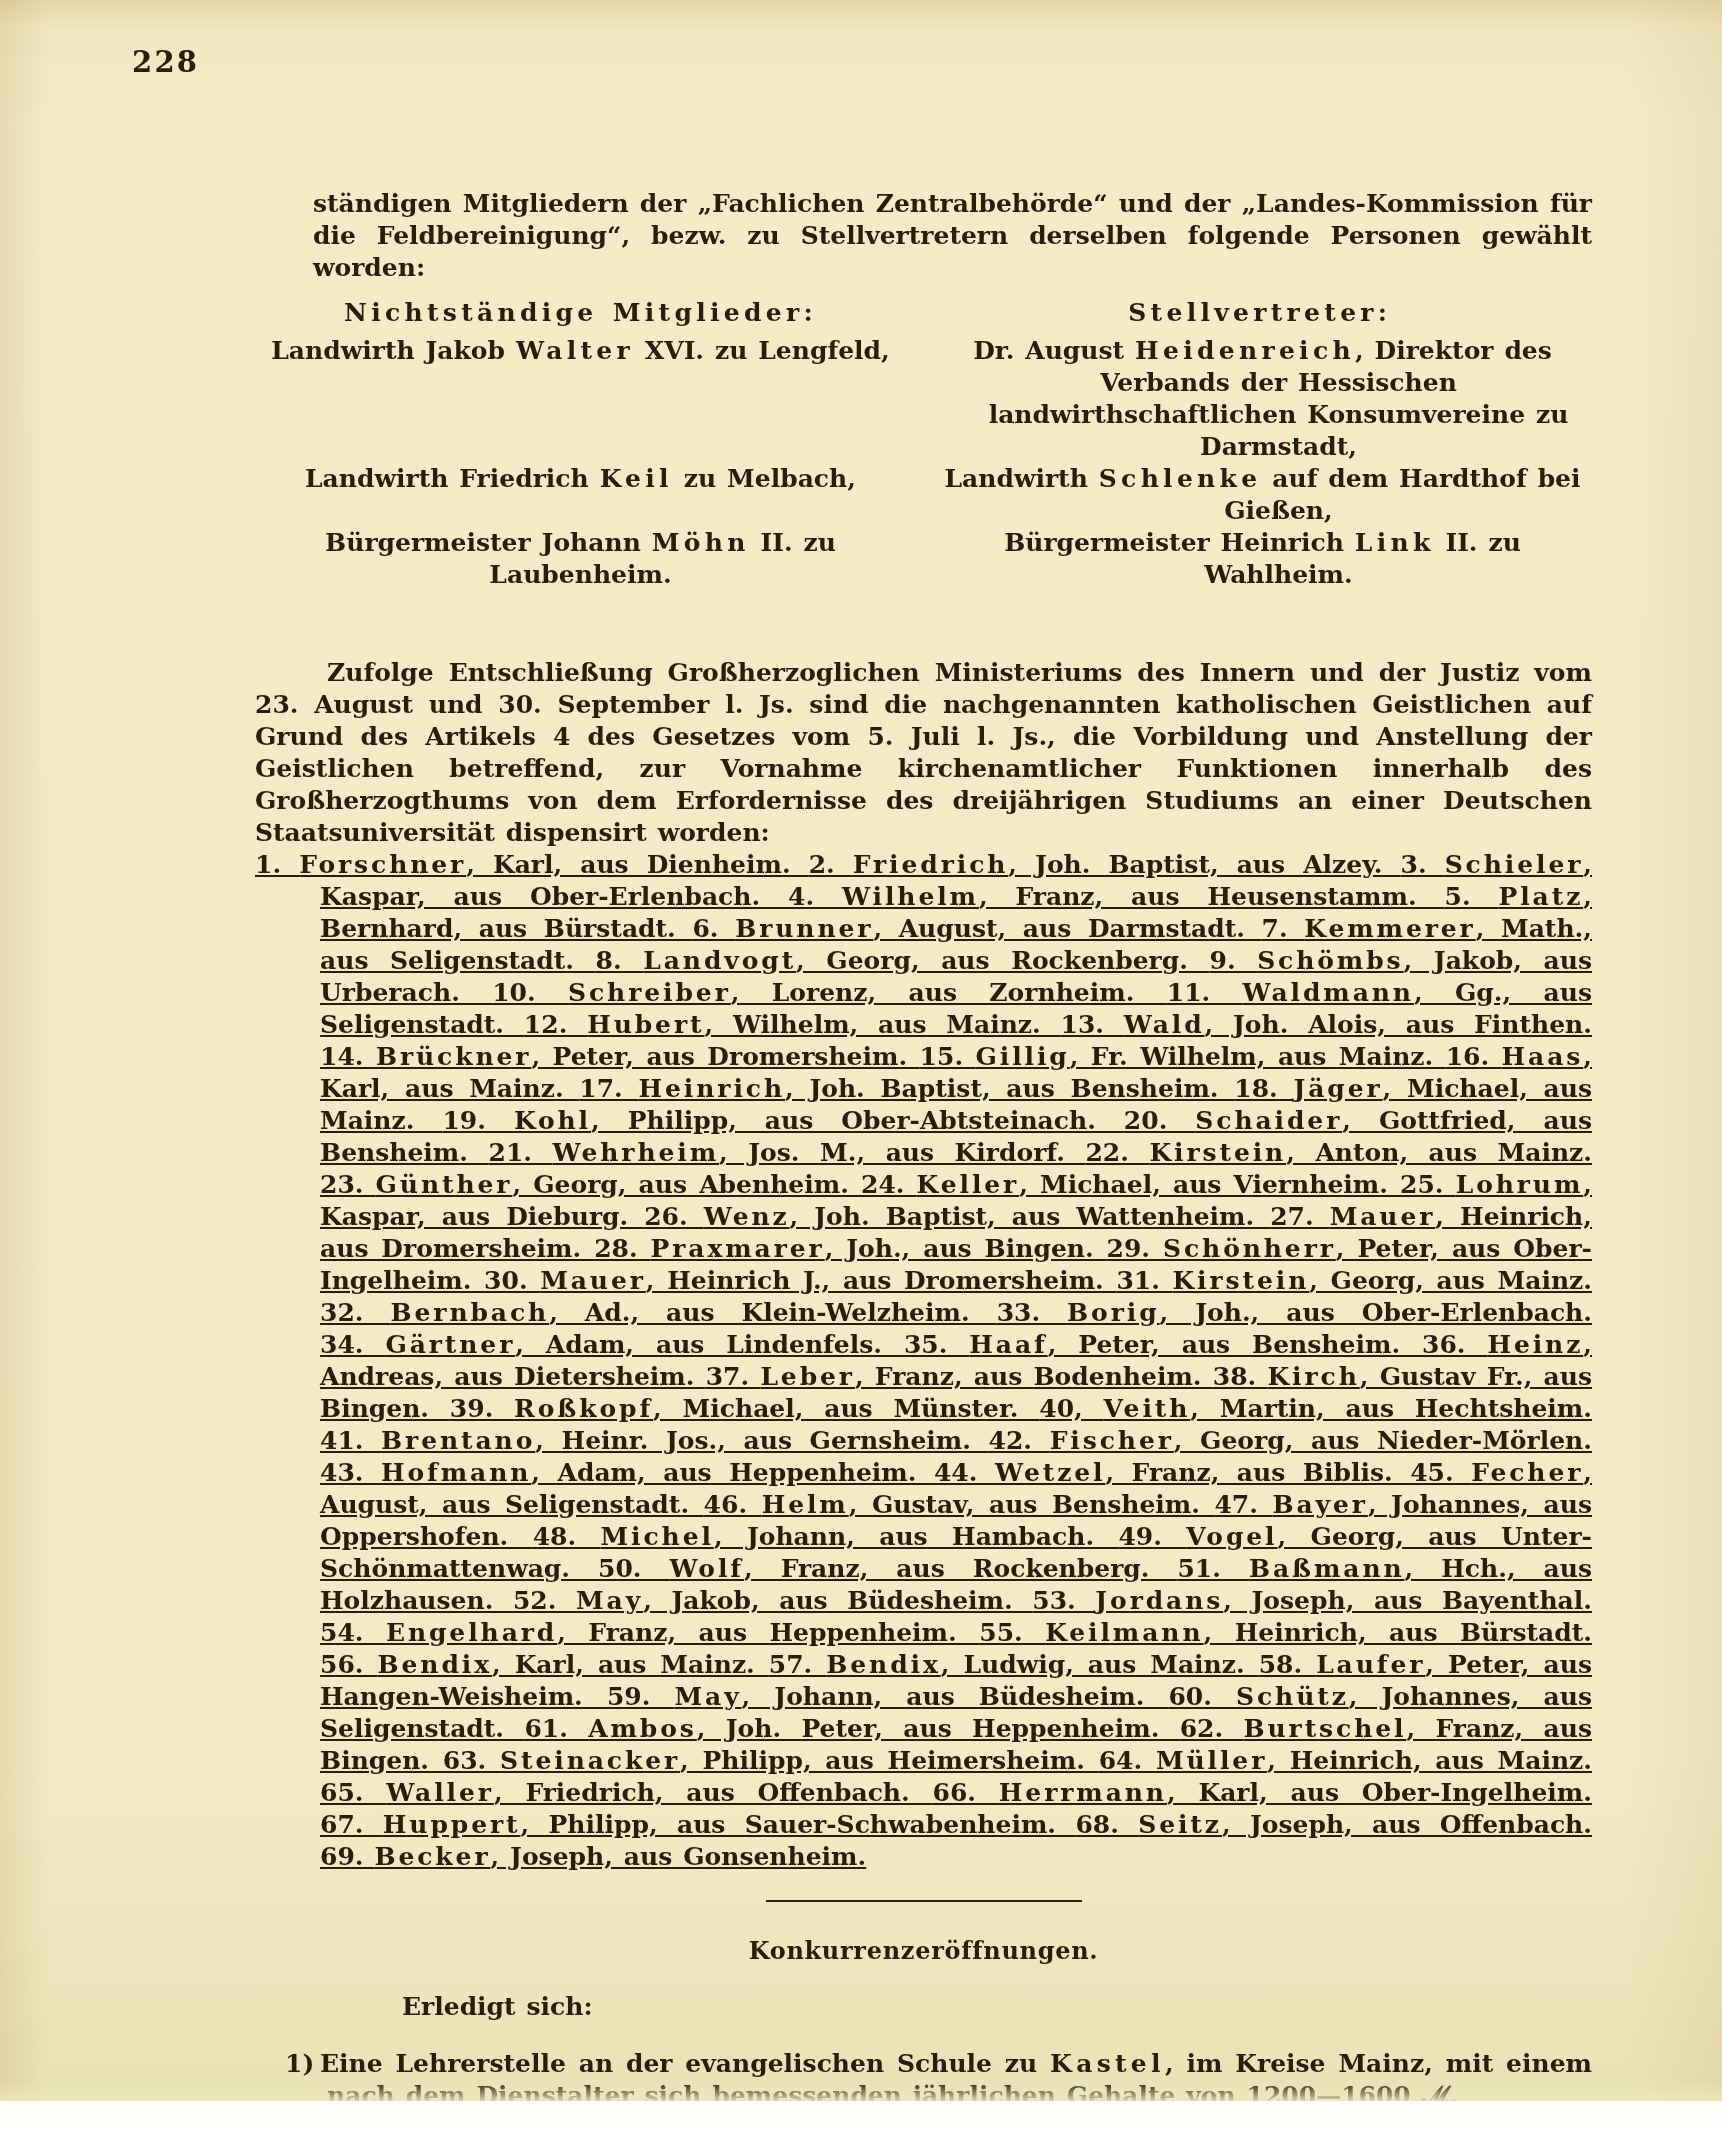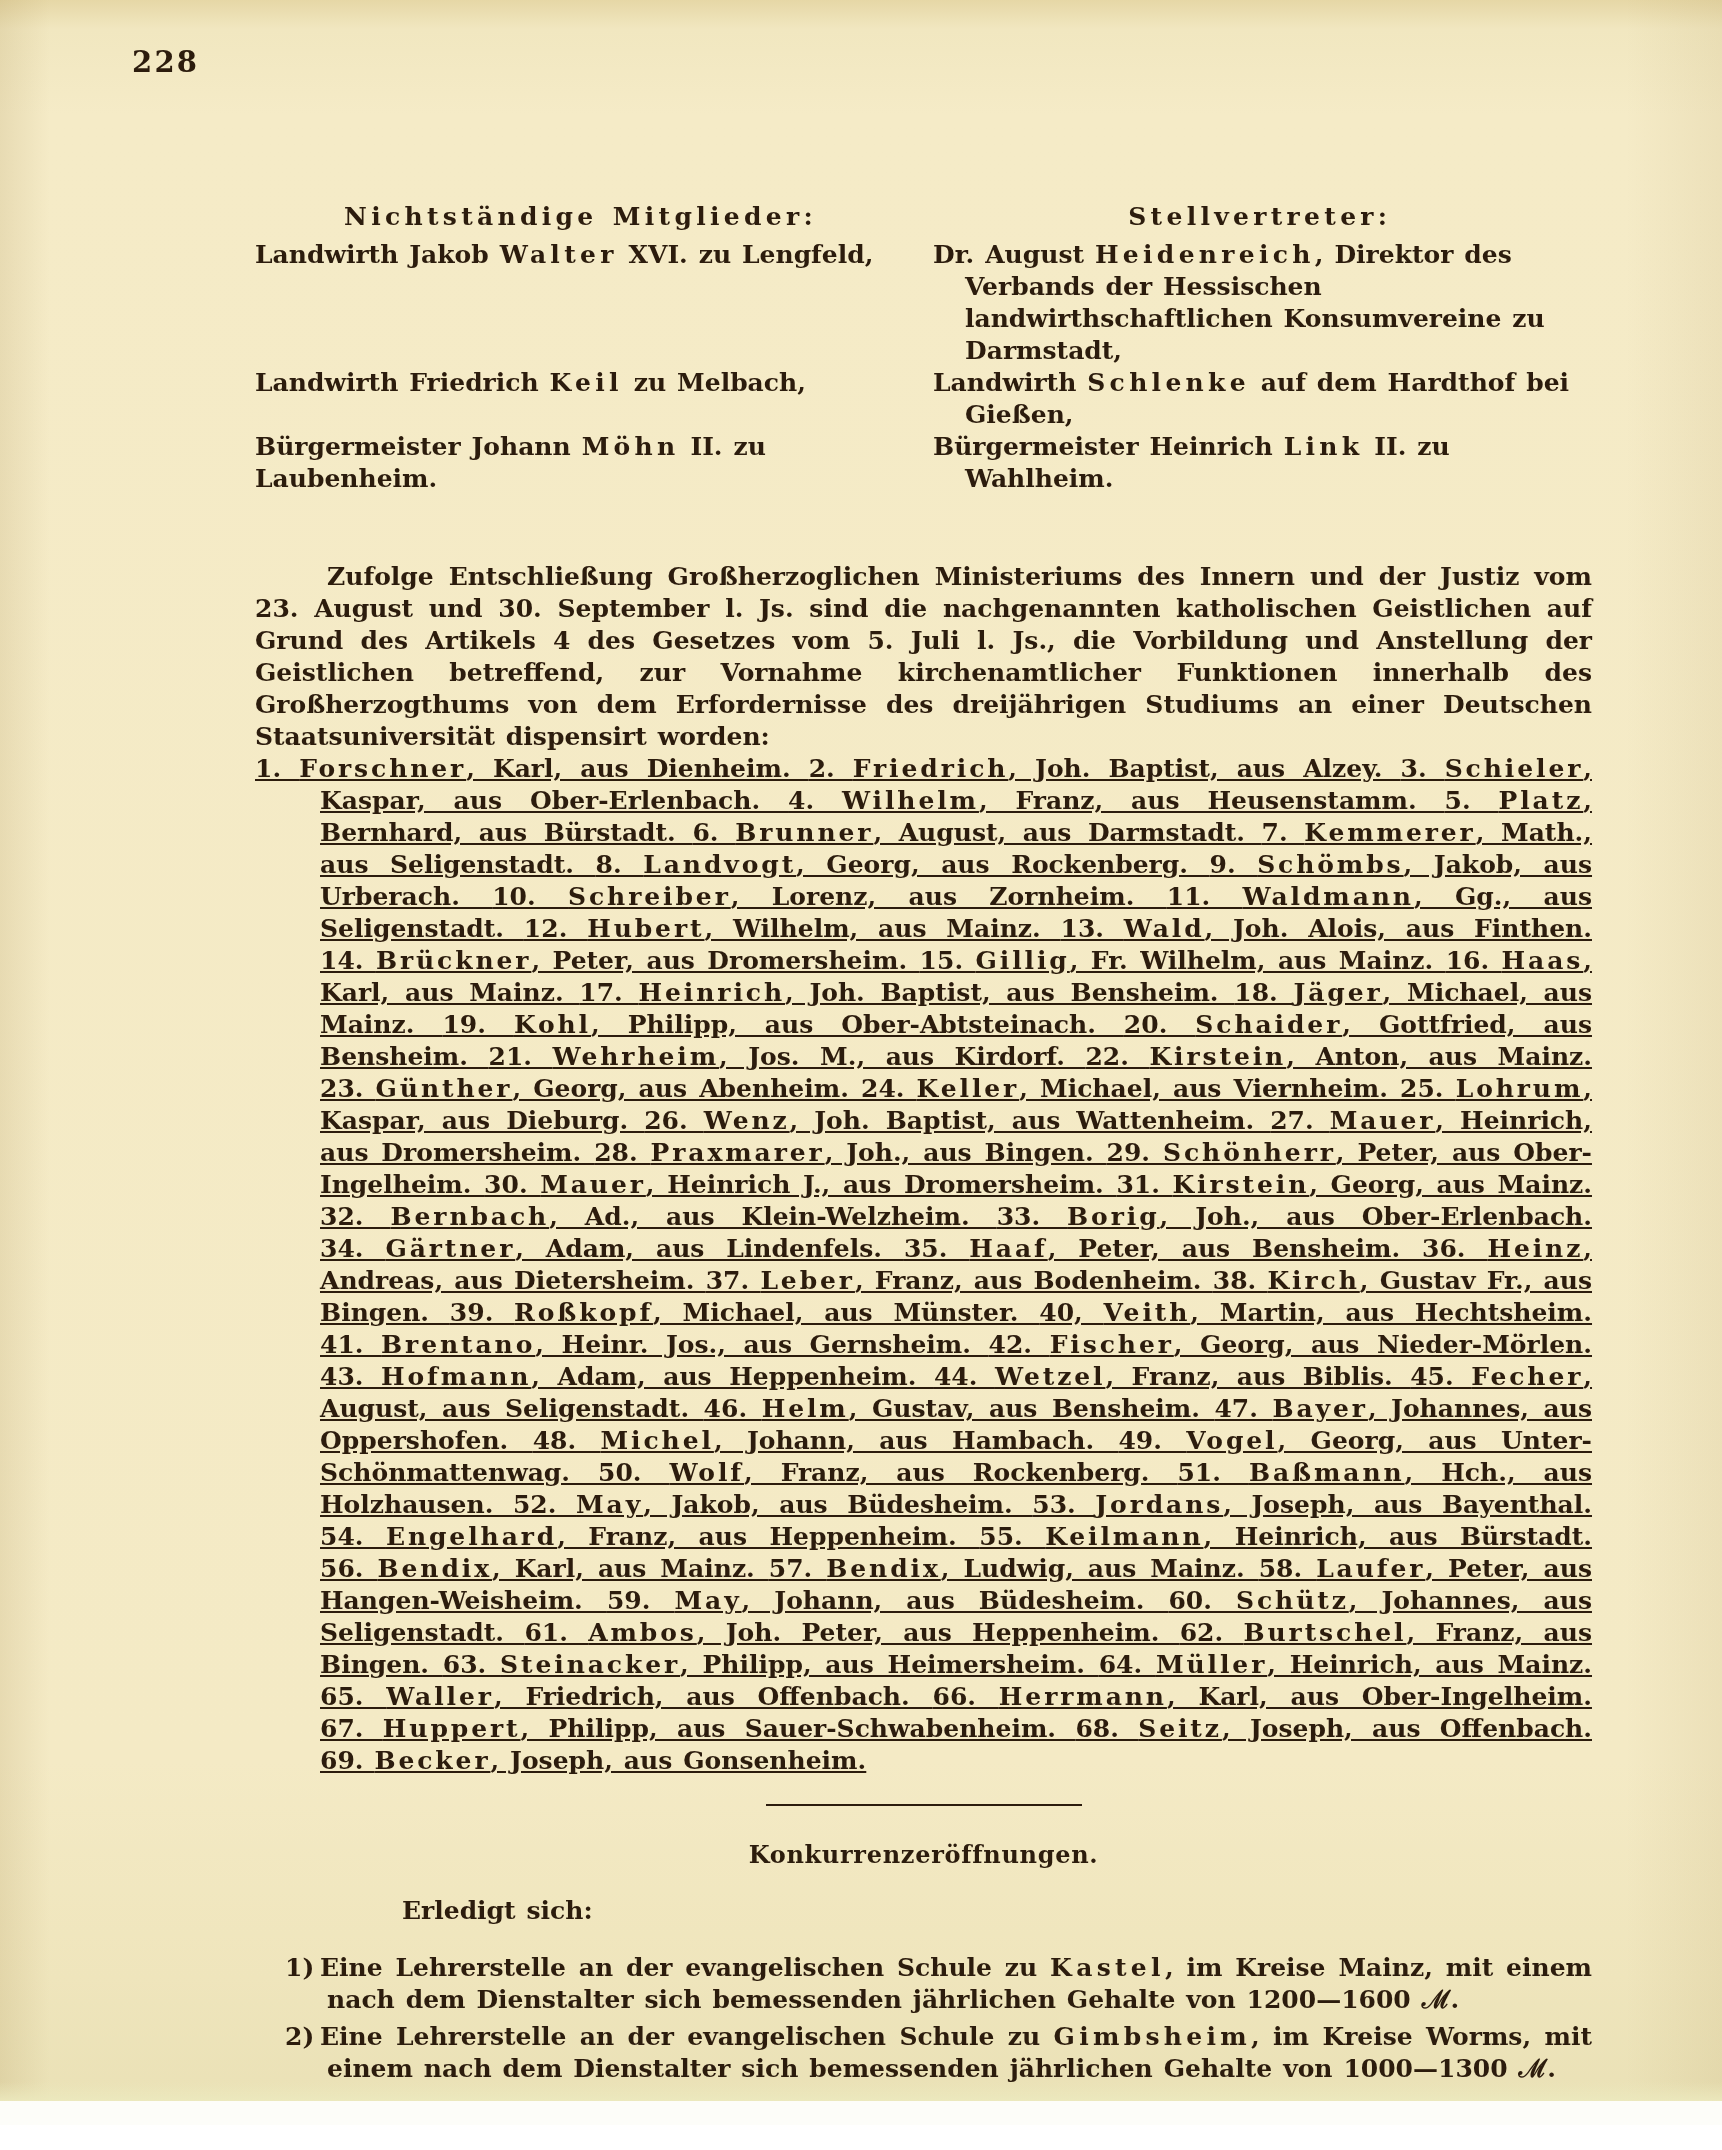--- a/index.html
+++ b/index.html
@@ -29,21 +29,21 @@
   .header-title{font-size:29px;letter-spacing:0.7px;display:inline-block;}
   .header-rule{width:237px;height:2.2px;background:#2c1c0d;margin:7.2px auto 0;}
 
   .main{position:absolute;left:255px;top:188px;width:1337px;font-size:25px;line-height:32px;word-spacing:2.2px;}
 
   .intro{padding-left:58px;text-align:justify;margin:0;}
 
   .members-headings{display:grid;grid-template-columns:651px 1fr;column-gap:21.6px;margin-top:13px;}
   .members-heading{text-align:center;letter-spacing:4.3px;}
 
-  .members-grid{display:grid;grid-template-columns:651px 1fr;column-gap:27px;margin-top:5.8px;align-items:start;}
+  .members-grid{display:grid;grid-template-columns:651px 1fr;column-gap:27px;margin-top:5.8px;align-items:start;text-align:center;}
   .member-line{margin:0;}
   .member-line.right{padding-left:32px;text-indent:-32px;}
   .sperr{letter-spacing:4.3px;}
   .sperr-sm{letter-spacing:2.9px;}
 
   .decree{margin:66px 0 0 0;text-indent:72px;text-align:justify;}
   .clergy{margin:0;padding-left:65px;text-indent:-65px;text-align:justify;text-decoration:underline;}
 
   .divider{height:2.2px;background:#2c1c0d;width:316px;margin:27px auto 0;}
 
@@ -57,20 +57,21 @@
 <body>
 
 <div class="page">
   <div class="paper"></div>
 
   <div class="page-number">228</div>
 
 
   <div class="main">
 
+    <p class="intro">ständigen Mitgliedern der „Fachlichen Zentralbehörde“ und der „Landes-Kommission für die Feldbereinigung“, bezw. zu Stellvertretern derselben folgende Personen gewählt worden:</p>
 
     <div class="members-headings">
       <div class="members-heading">Nichtständige Mitglieder:</div>
       <div class="members-heading">Stellvertreter:</div>
     </div>
 
     <div class="members-grid" id="members-grid">
         <div class="member-line left"><span>Landwirth Jakob </span><span class="sperr">Walter</span><span> XVI. zu Lengfeld,</span></div>
         <div class="member-line right"><span>Dr. August </span><span class="sperr">Heidenreich</span><span>, Direktor des Verbands der Hessischen landwirthschaftlichen Konsumvereine zu Darmstadt,</span></div>
         <div class="member-line left"><span>Landwirth Friedrich </span><span class="sperr">Keil</span><span> zu Melbach,</span></div>

